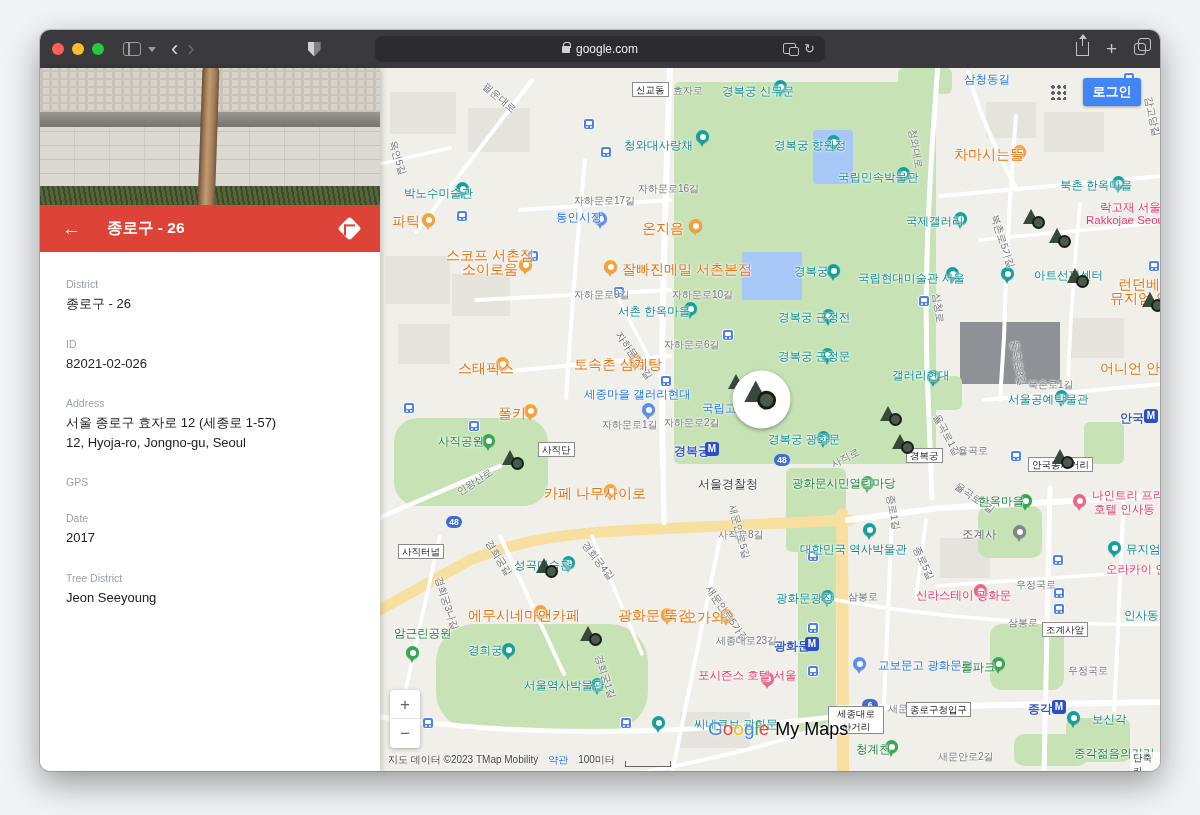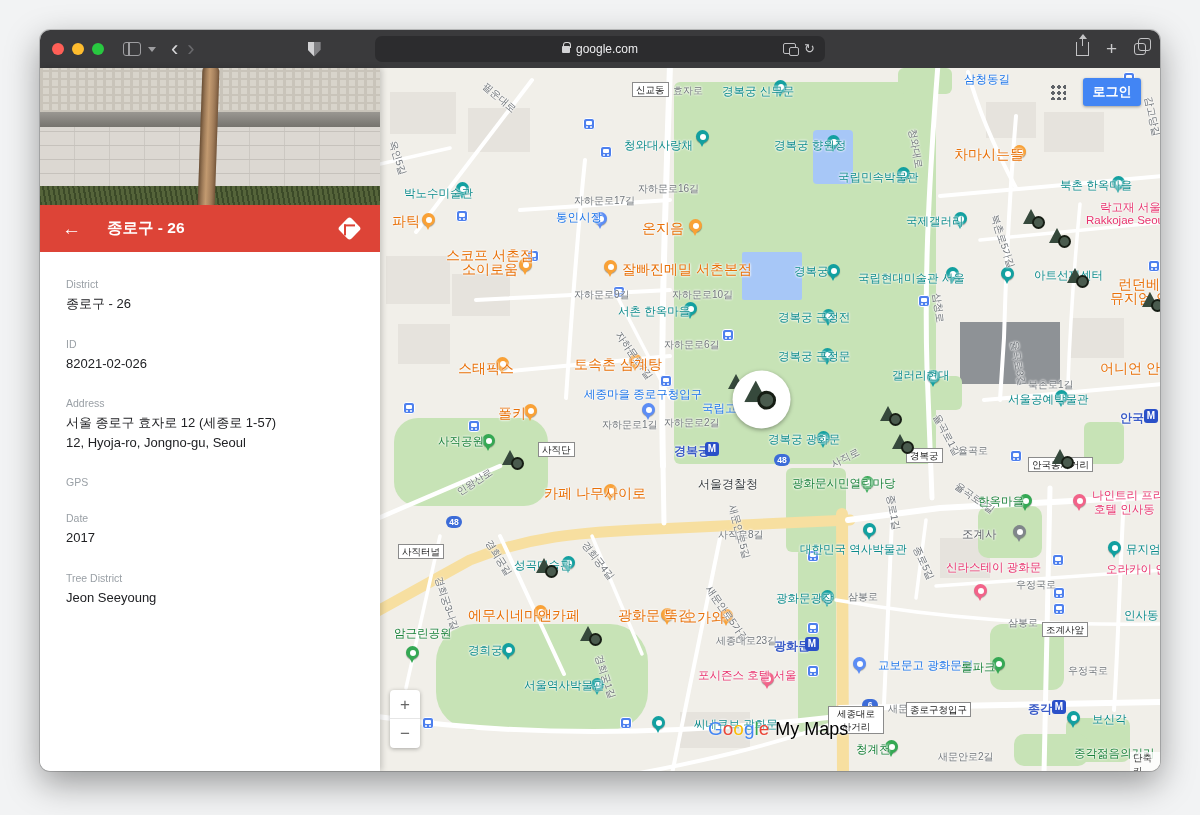--- a/index.html
+++ b/index.html
@@ -282,20 +282,26 @@
       </svg>
 
       <div class="login-btn" style="background: rgb(66, 133, 244);">로그인</div>
       <div class="apps-grid"></div>
 
       <div class="zoomctl">
         <div class="zi">+</div>
         <div class="zi">−</div>
       </div>
 
+      <div class="attrib">
+        <span>지도 데이터 ©2023 TMap Mobility</span>
+        <span class="terms">약관</span>
+        <span>100미터</span>
+        <span class="scalebar"></span>
+      </div>
 
       <div class="watermark">
         <span id="wm-google"><span style="color: rgb(66, 133, 244);">G</span><span style="color: rgb(234, 67, 53);">o</span><span style="color: rgb(251, 188, 5);">o</span><span style="color: rgb(66, 133, 244);">g</span><span style="color: rgb(52, 168, 83);">l</span><span style="color: rgb(234, 67, 53);">e</span></span>
         <span class="wm-mymaps">My Maps</span>
       </div>
 
       <div class="shortcut">단축키</div>
     <span class="ml l-road" style="left: 293px; top: 16px;">효자로</span>
         <span class="ml l-road" style="left: 104px; top: 10px; transform: rotate(40deg); transform-origin: 0px 50%;">필운대로</span>
         <span class="ml l-road" style="left: 12px; top: 66px; transform: rotate(72deg); transform-origin: 0px 50%;">옥인5길</span>
@@ -379,28 +385,28 @@
         <span class="ml l-orange" style="left: 730px; top: 222px;">뮤지엄 안국</span>
         <span class="ml l-orange" style="left: 720px; top: 292px;">어니언 안국</span>
         <span class="ml l-orange" style="left: 78px; top: 292px;">스태픽스</span>
         <span class="ml l-orange" style="left: 194px; top: 288px;">토속촌 삼계탕</span>
         <span class="ml l-orange" style="left: 118px; top: 337px;">폴키</span>
         <span class="ml l-orange" style="left: 164px; top: 417px;">카페 나무사이로</span>
         <span class="ml l-orange" style="left: 88px; top: 539px;">에무시네마앤카페</span>
         <span class="ml l-orange" style="left: 238px; top: 539px;">광화문 뚝감</span>
         <span class="ml l-orange" style="left: 303px; top: 541px;">오가와</span>
         <span class="ml l-blue" style="left: 176px; top: 142px;">통인시장</span>
-        <span class="ml l-blue" style="left: 204px; top: 319px;">세종마을 종로구청입구</span>
+        <span class="ml l-blue" style="left: 204px; top: 319px;">세종마을 갤러리현대</span>
         <span class="ml l-blue" style="left: 322px; top: 333px;">국립고궁박물관</span>
         <span class="ml l-blue" style="left: 498px; top: 590px;">교보문고 광화문점</span>
         <span class="ml l-pink" style="left: 720px; top: 132px;">락고재 서울</span>
         <span class="ml l-pink" style="left: 706px; top: 146px;">Rakkojae Seoul Mai</span>
         <span class="ml l-pink" style="left: 712px; top: 420px;">나인트리 프리미어</span>
         <span class="ml l-pink" style="left: 714px; top: 434px;">호텔 인사동</span>
-        <span class="ml l-pink" style="left: 536px; top: 492px; margin-left: 30px;">신라스테이 광화문</span>
+        <span class="ml l-pink" style="left: 536px; top: 520px;">신라스테이 광화문</span>
         <span class="ml l-pink" style="left: 726px; top: 494px;">오라카이 인사동</span>
         <span class="ml l-pink" style="left: 318px; top: 600px;">포시즌스 호텔 서울</span>
         <span class="ml l-green" style="left: 58px; top: 366px;">사직공원</span>
         <span class="ml l-green" style="left: 412px; top: 408px;">광화문시민열린마당</span>
         <span class="ml l-green" style="left: 14px; top: 558px;">암근린공원</span>
         <span class="ml l-green" style="left: 598px; top: 426px;">한옥마을</span>
         <span class="ml l-green" style="left: 581px; top: 592px;">롤파크</span>
         <span class="ml l-green" style="left: 476px; top: 674px;">청계천</span>
         <span class="ml l-green" style="left: 694px; top: 678px;">종각젊음의거리</span>
         <span class="ml l-gray" style="left: 582px; top: 459px;">조계사</span>

